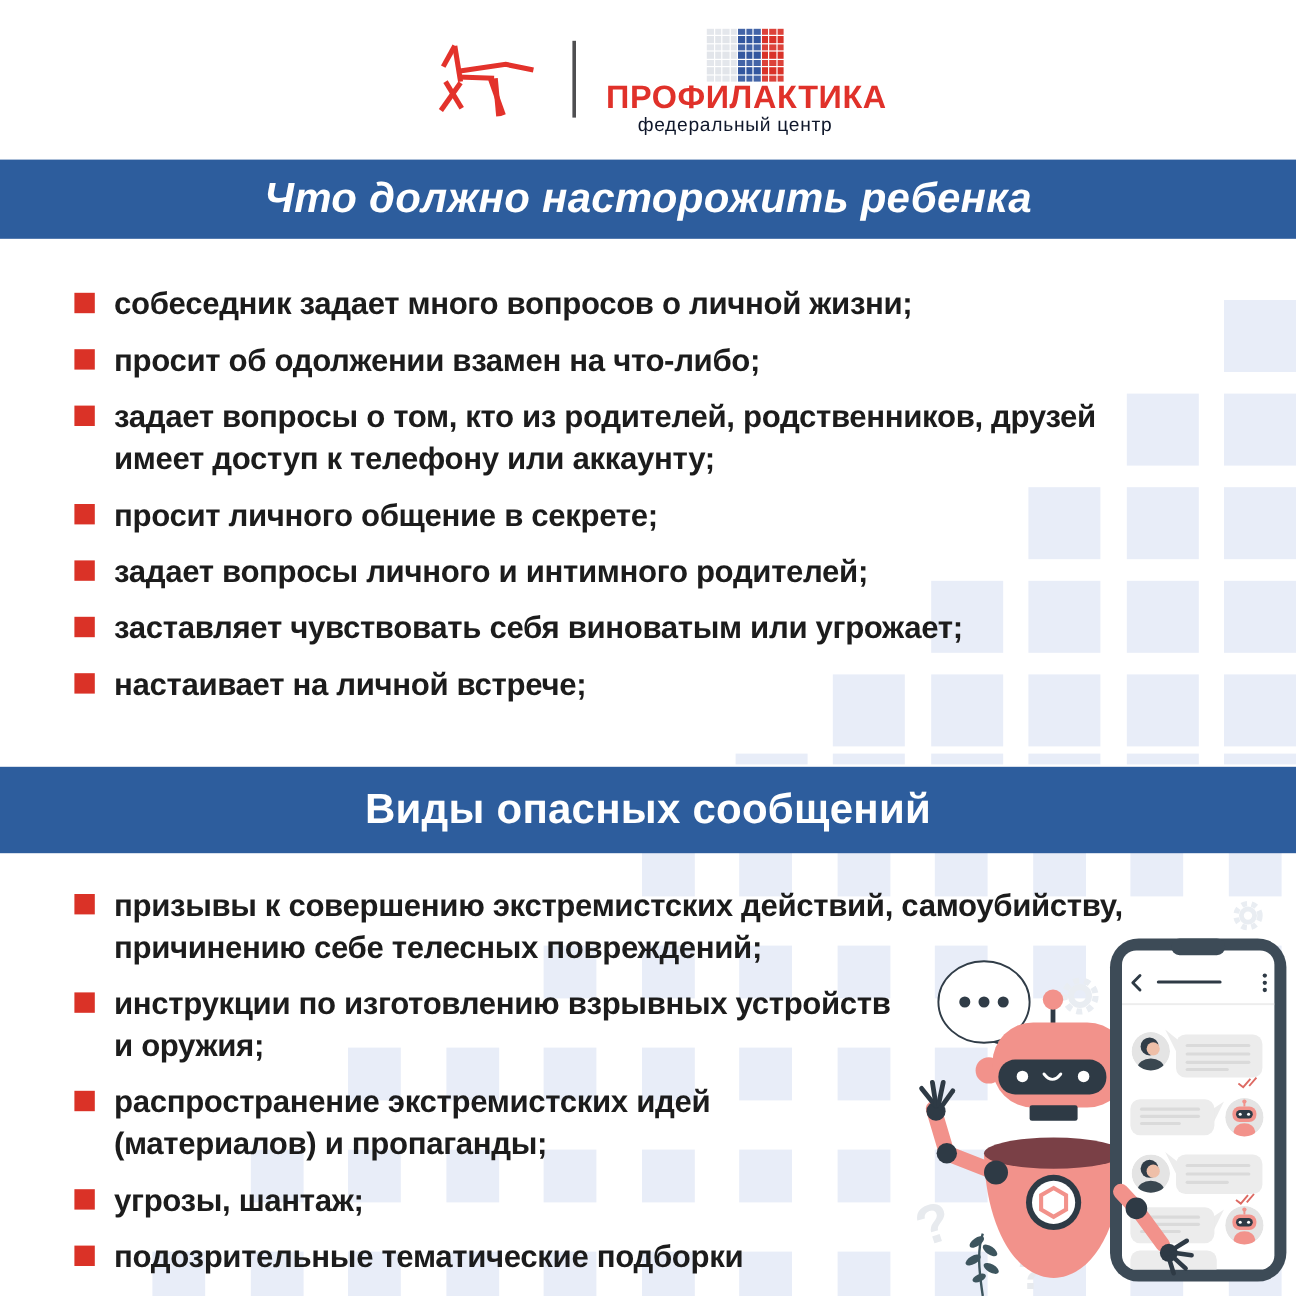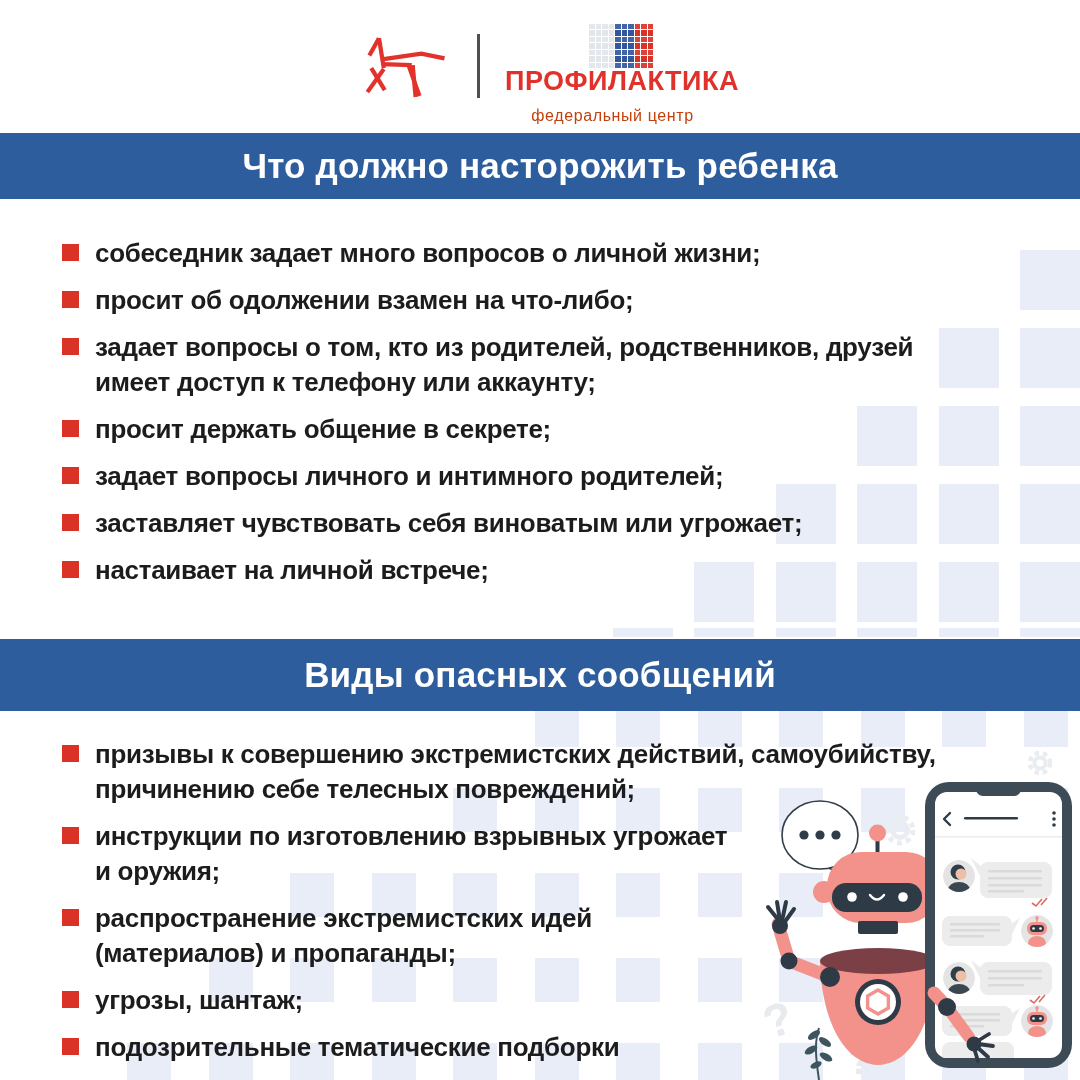--- a/index.html
+++ b/index.html
@@ -14,26 +14,26 @@
   .header{position:absolute;top:0;left:0;width:1080px;height:133px;background:#fff;z-index:2;}
   .chair-logo{position:absolute;left:352px;top:24px;width:106px;height:90px;}
   .logo-divider{position:absolute;left:477px;top:34px;width:3px;height:64px;background:#4f4f51;}
   .logo-block{position:absolute;left:505px;top:22px;width:215px;}
   .pixel-grid{position:absolute;left:84px;top:2px;width:64px;height:44px;display:grid;
     grid-template-columns:repeat(10,1fr);grid-template-rows:repeat(7,1fr);gap:1px;}
   .pixel-grid div{width:100%;height:100%;}
   .logo-title{position:absolute;left:0;top:44px;width:215px;text-align:center;
     font-size:27px;font-weight:700;color:#e0312a;letter-spacing:.5px;white-space:nowrap;}
   .logo-subtitle{position:absolute;left:0;top:74px;width:215px;text-align:center;
-    font-size:16px;font-weight:400;color:#c2410c;letter-spacing:.6px;white-space:nowrap;margin-top:11px;}
+    font-size:16px;font-weight:400;color:#0f172a;letter-spacing:.6px;white-space:nowrap;}
   
   .banner{position:absolute;left:0;width:1080px;background:#2d5d9d;color:#fff;
     display:flex;align-items:center;justify-content:center;z-index:2;}
   .banner h1{margin:0;font-size:35px;font-weight:700;letter-spacing:.2px;}
-  .banner1{top:133px;height:66px;}
+  .banner1{top:133px;height:66px;font-style:italic;}
   .banner2{top:639px;height:72px;}
   
   .list{position:absolute;left:62px;margin:0;padding:0;list-style:none;width:990px;z-index:2;}
   .list1{top:236px;}
   .list2{top:737px;}
   .list li{position:relative;padding-left:33px;margin:0 0 12px 0;
     font-size:26px;line-height:35px;font-weight:700;color:#1c1c1c;
     letter-spacing:-.3px;white-space:pre-line;}
   .list li::before{content:"";position:absolute;left:0;top:8px;width:17px;height:17px;background:#da3227;}
   
@@ -211,33 +211,33 @@
   </div>
 
   <div class="banner banner1">
     <h1>Что должно насторожить ребенка</h1>
   </div>
   <ul class="list list1">
     <li>собеседник задает много вопросов о личной жизни;</li>
     <li>просит об одолжении взамен на что-либо;</li>
     <li>задает вопросы о том, кто из родителей, родственников, друзей
 имеет доступ к телефону или аккаунту;</li>
-    <li>просит держать общение в секрете;</li>
+    <li>просит личного общение в секрете;</li>
     <li>задает вопросы личного и интимного родителей;</li>
     <li>заставляет чувствовать себя виноватым или угрожает;</li>
     <li>настаивает на личной встрече;</li>
   </ul>
 
   <div class="banner banner2">
     <h1>Виды опасных сообщений</h1>
   </div>
   <ul class="list list2">
     <li>призывы к совершению экстремистских действий, самоубийству,
 причинению себе телесных повреждений;</li>
-    <li>инструкции по изготовлению взрывных угрожает
+    <li>инструкции по изготовлению взрывных устройств
 и оружия;</li>
     <li>распространение экстремистских идей
 (материалов) и пропаганды;</li>
     <li>угрозы, шантаж;</li>
     <li>подозрительные тематические подборки</li>
   </ul>
 
   <svg class="illustration" viewBox="0 0 340 390">
     <defs>
       <clipPath id="screenClip">

